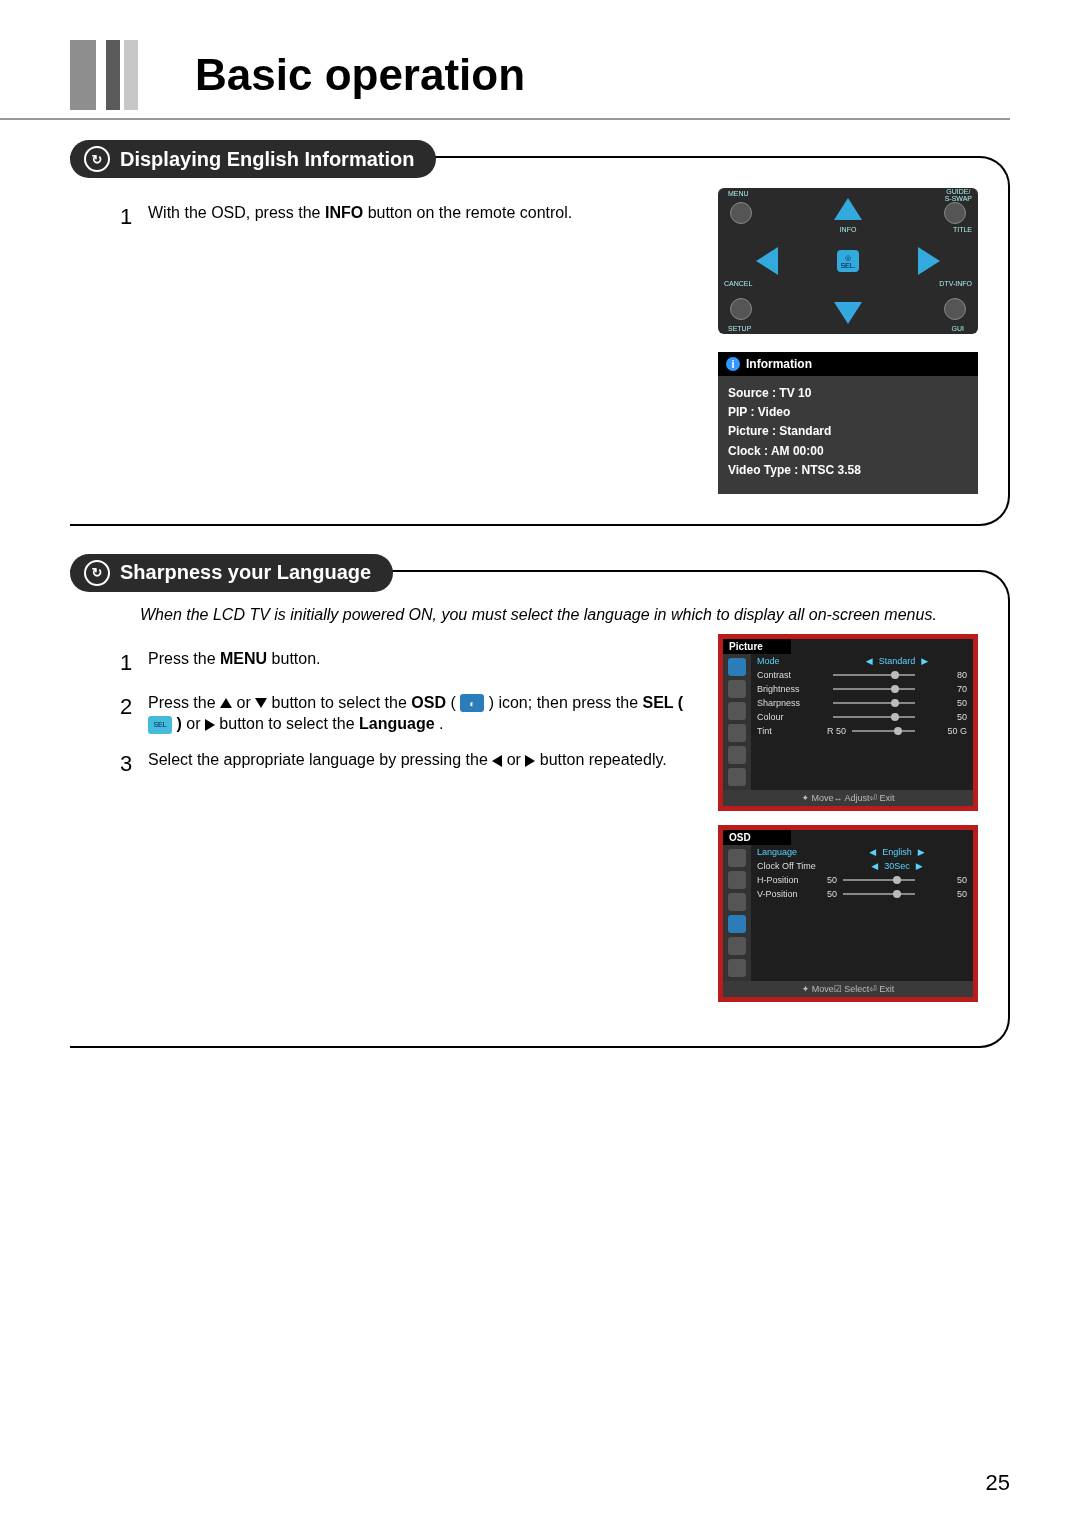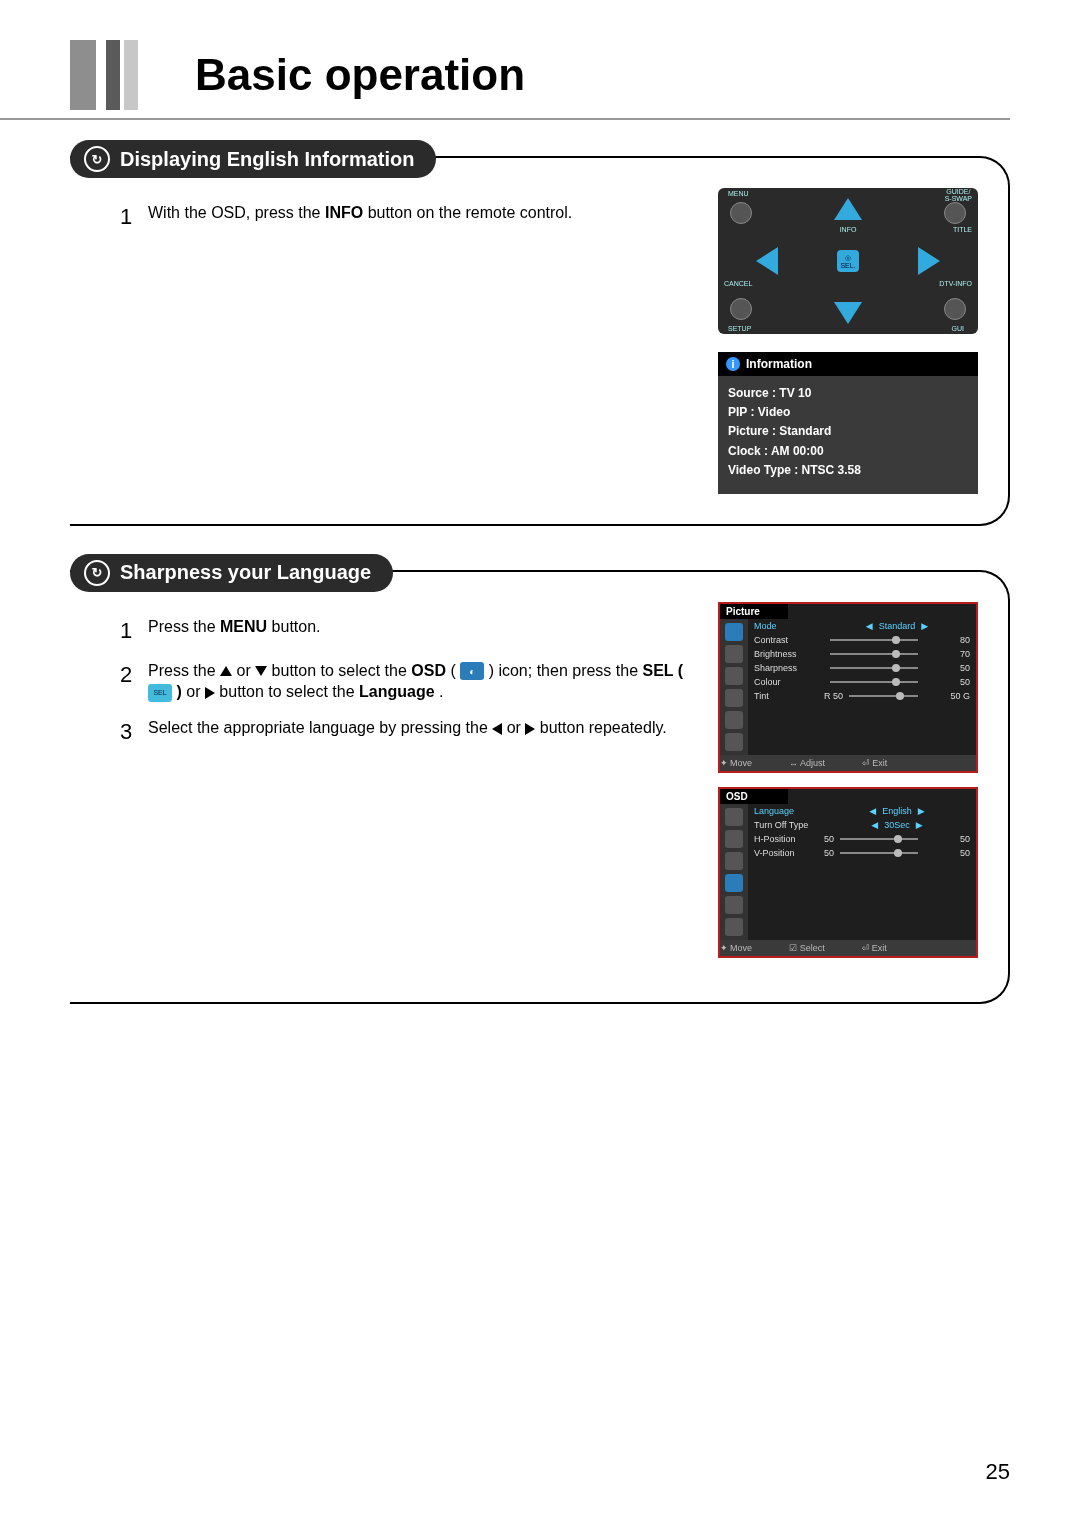--- a/index.html
+++ b/index.html
@@ -41,44 +41,44 @@
   .tri-dn{border-left:14px solid transparent;border-right:14px solid transparent;border-top:22px solid #3ad;}
   .tri-lf{border-top:14px solid transparent;border-bottom:14px solid transparent;border-right:22px solid #3ad;}
   .tri-rt{border-top:14px solid transparent;border-bottom:14px solid transparent;border-left:22px solid #3ad;}
   .rc-sel{position:absolute;width:22px;height:22px;background:#3ad;border-radius:4px;display:flex;align-items:center;justify-content:center;color:#013;font-size:7px;flex-direction:column;}
   
   .info-panel{margin-top:18px;background:#3a3a3a;color:#fff;font-size:12px;}
   .info-hd{background:#000;padding:5px 8px;font-weight:bold;display:flex;align-items:center;}
   .info-hd .ico{width:14px;height:14px;border-radius:50%;background:#39f;color:#fff;display:inline-flex;align-items:center;justify-content:center;font-weight:bold;font-size:11px;margin-right:6px;}
   .info-body{padding:8px 10px 14px 10px;font-weight:bold;line-height:1.6;}
   
-  .osd{background:#1e1e1e;color:#ddd;font-size:9px;border:2px solid #b91c1c;margin-bottom:14px;}
+  .osd{background:#1e1e1e;color:#ddd;font-size:9px;border:5px solid #b91c1c;margin-bottom:14px;}
   .osd-title{background:#000;color:#fff;font-weight:bold;padding:2px 6px;width:56px;font-size:10px;}
   .osd-body{display:flex;}
   .osd-side{width:28px;background:#333;display:flex;flex-direction:column;align-items:center;padding:4px 0;gap:4px;}
   .osd-side .sic{width:18px;height:18px;border-radius:3px;background:#555;}
   .osd-side .sic.act{background:#2a7db8;}
   .osd-main{flex:1;}
   .osd-row{display:flex;align-items:center;padding:2px 6px;justify-content:space-between;}
   .osd-row.hi{color:#5ad2ff;}
   .osd-row .name{width:70px;}
   .osd-row .val{margin-left:auto;width:46px;text-align:right;}
   .osd-row .ctr{flex:1;display:flex;align-items:center;justify-content:center;color:#5ad2ff;gap:6px;}
   .osd-slider{flex:1;height:2px;background:#888;position:relative;margin:0 6px;}
   .osd-slider::after{content:"";position:absolute;right:20%;top:-3px;width:8px;height:8px;border-radius:50%;background:#bbb;}
-  .osd-foot{background:#3a3a3a;color:#bbb;display:flex;justify-content:flex-start;padding:3px 0;gap:37px;}
+  .osd-foot{background:#3a3a3a;color:#bbb;display:flex;justify-content:center;padding:3px 0;}
   
   .inl-icon{display:inline-flex;width:24px;height:18px;background:#2a7db8;border-radius:3px;align-items:center;justify-content:center;vertical-align:middle;font-size:10px;color:#fff;}
   .inl-sel{display:inline-flex;width:24px;height:18px;background:#4bd;border-radius:3px;align-items:center;justify-content:center;vertical-align:middle;font-size:7px;color:#024;}
   .tri{display:inline-block;vertical-align:middle;}
   .tri.u{width:0;height:0;border-left:6px solid transparent;border-right:6px solid transparent;border-bottom:10px solid #000;}
   .tri.d{width:0;height:0;border-left:6px solid transparent;border-right:6px solid transparent;border-top:10px solid #000;}
   .tri.l{width:0;height:0;border-top:6px solid transparent;border-bottom:6px solid transparent;border-right:10px solid #000;}
   .tri.r{width:0;height:0;border-top:6px solid transparent;border-bottom:6px solid transparent;border-left:10px solid #000;}
-  .page-num{position:absolute;right:70px;bottom:41px;font-size:22px;}
+  .page-num{position:absolute;right:70px;bottom:30px;font-size:22px;}
 </style>
 </head>
 <body>
 
 <div class="page">
 
   <div class="hdr">
     <div class="hdr-bars">
       <div class="b1"></div>
         <div class="b2"></div>
@@ -148,20 +148,21 @@
       </div>
     </div>
   </div>
 
   <div class="sect">
     <div class="pill">
       <span class="pill-icon">↻</span>
       <span>Sharpness your Language</span>
     </div>
     <div class="sect-box tall">
+      <div class="intro">When the LCD TV is initially powered ON, you must select the language in which to display all on-screen menus.</div>
       <div class="cols">
         <div class="left">
           <div class="step">
             <div class="step-num">1</div>
             <div class="step-body">
               <span>Press the </span>
               <b>MENU</b>
               <span> button.</span>
             </div>
           </div>
@@ -269,21 +270,21 @@
               <div class="osd-main" id="osd-osd-rows">
                   <div class="osd-row hi">
                     <span class="name">Language</span>
                     <span class="ctr">
                       <span>◀</span>
                       <span>English</span>
                       <span>▶</span>
                     </span>
                   </div>
                   <div class="osd-row">
-                    <span class="name">Turn Off Type</span>
+                    <span class="name">Clock Off Time</span>
                     <span class="ctr">
                       <span>◀</span>
                       <span>30Sec</span>
                       <span>▶</span>
                     </span>
                   </div>
                   <div class="osd-row">
                     <span class="name">H-Position</span>
                     <span>50</span>
                     <span class="osd-slider"></span>

